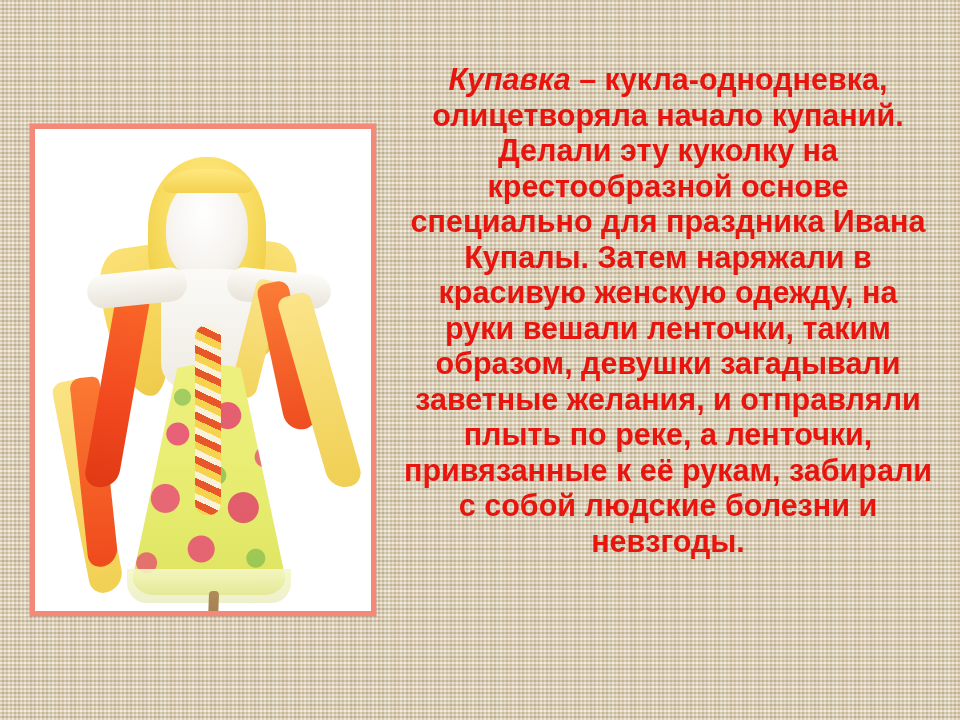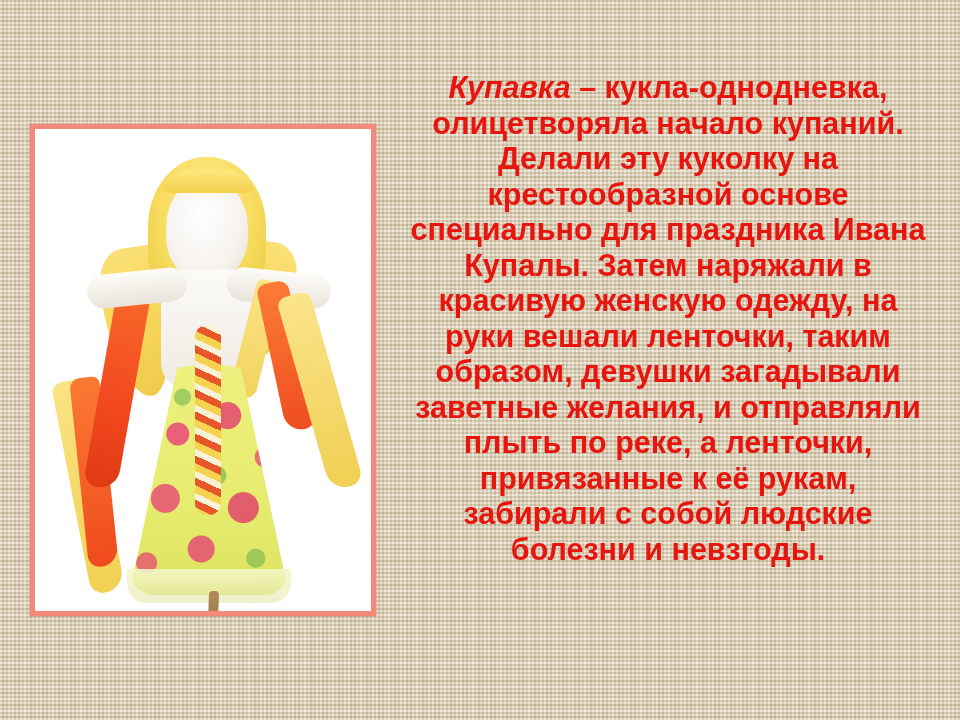--- a/index.html
+++ b/index.html
@@ -197,21 +197,21 @@
     left: 400px;
     top: 62px;
     width: 536px;
     text-align: center;
   }
   #caption {
     color: #e8150f;
     font-size: 30.5px;
     line-height: 1.165;
     font-weight: 700;
-    margin: 8px;
+    margin: 0;
     text-align: center;
   }
   #caption-lead {
     font-style: italic;
     color: #e8150f;
   }
 </style>
 </head>
 <body>
 

